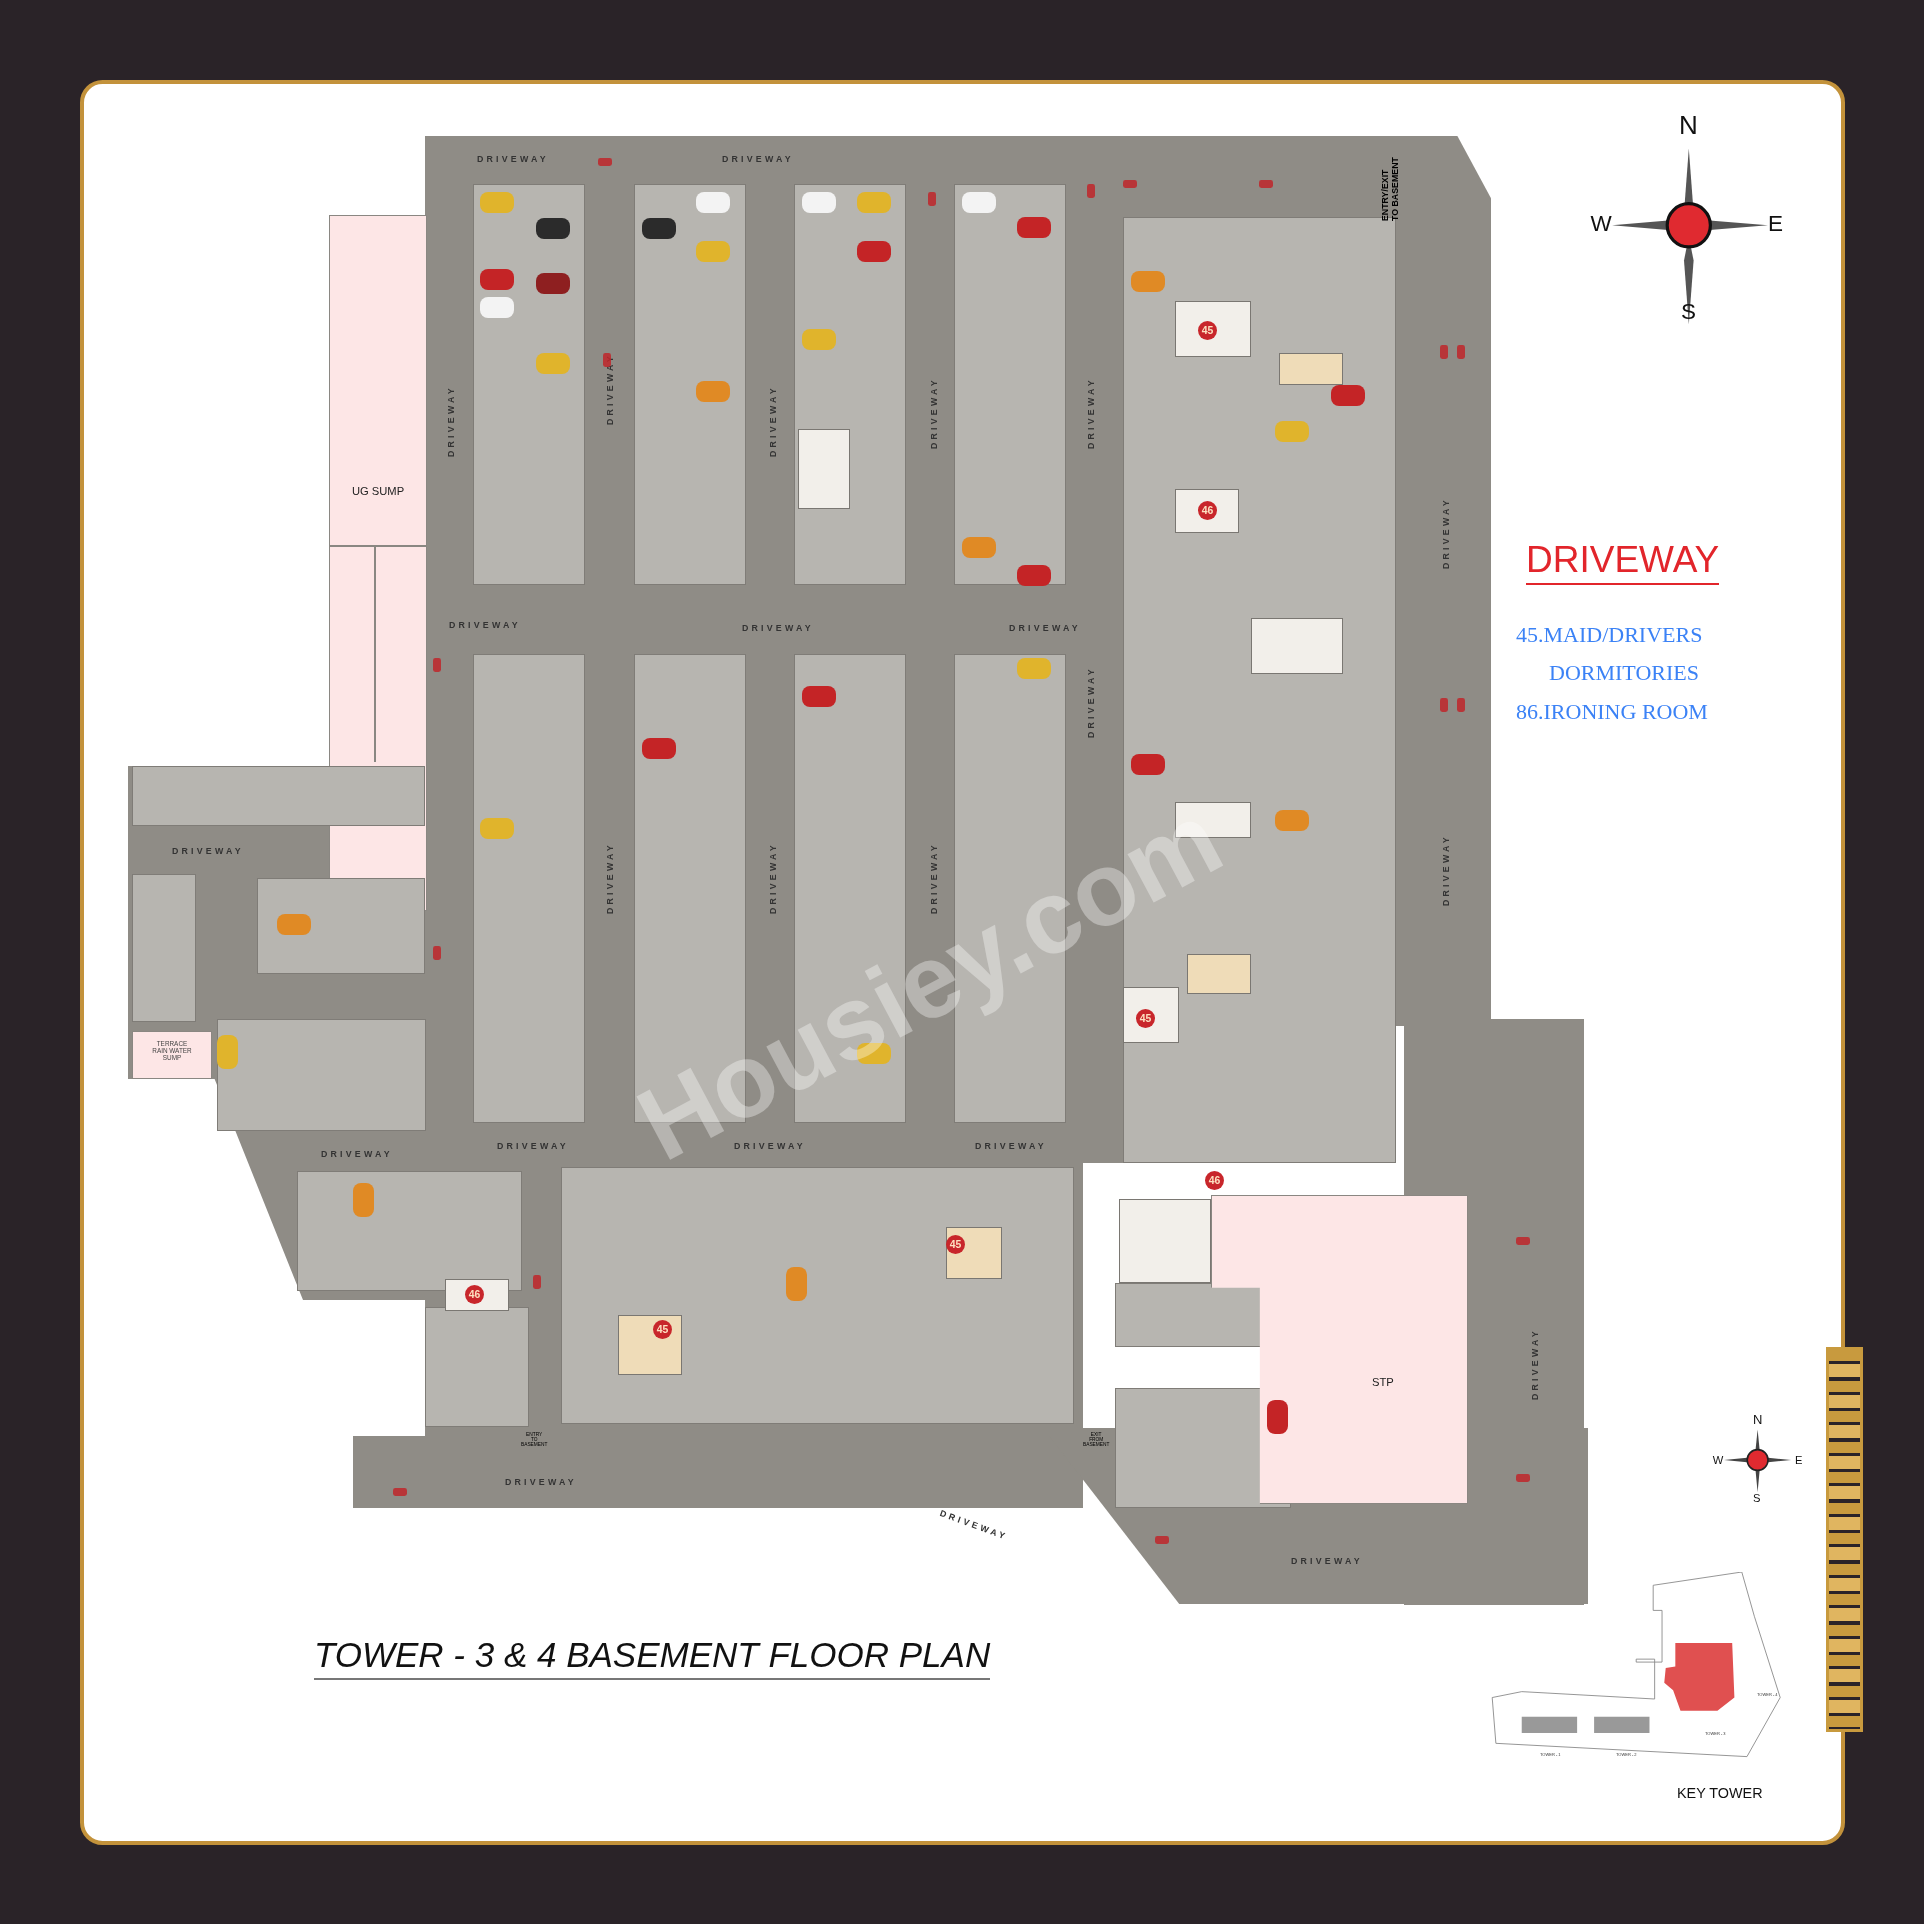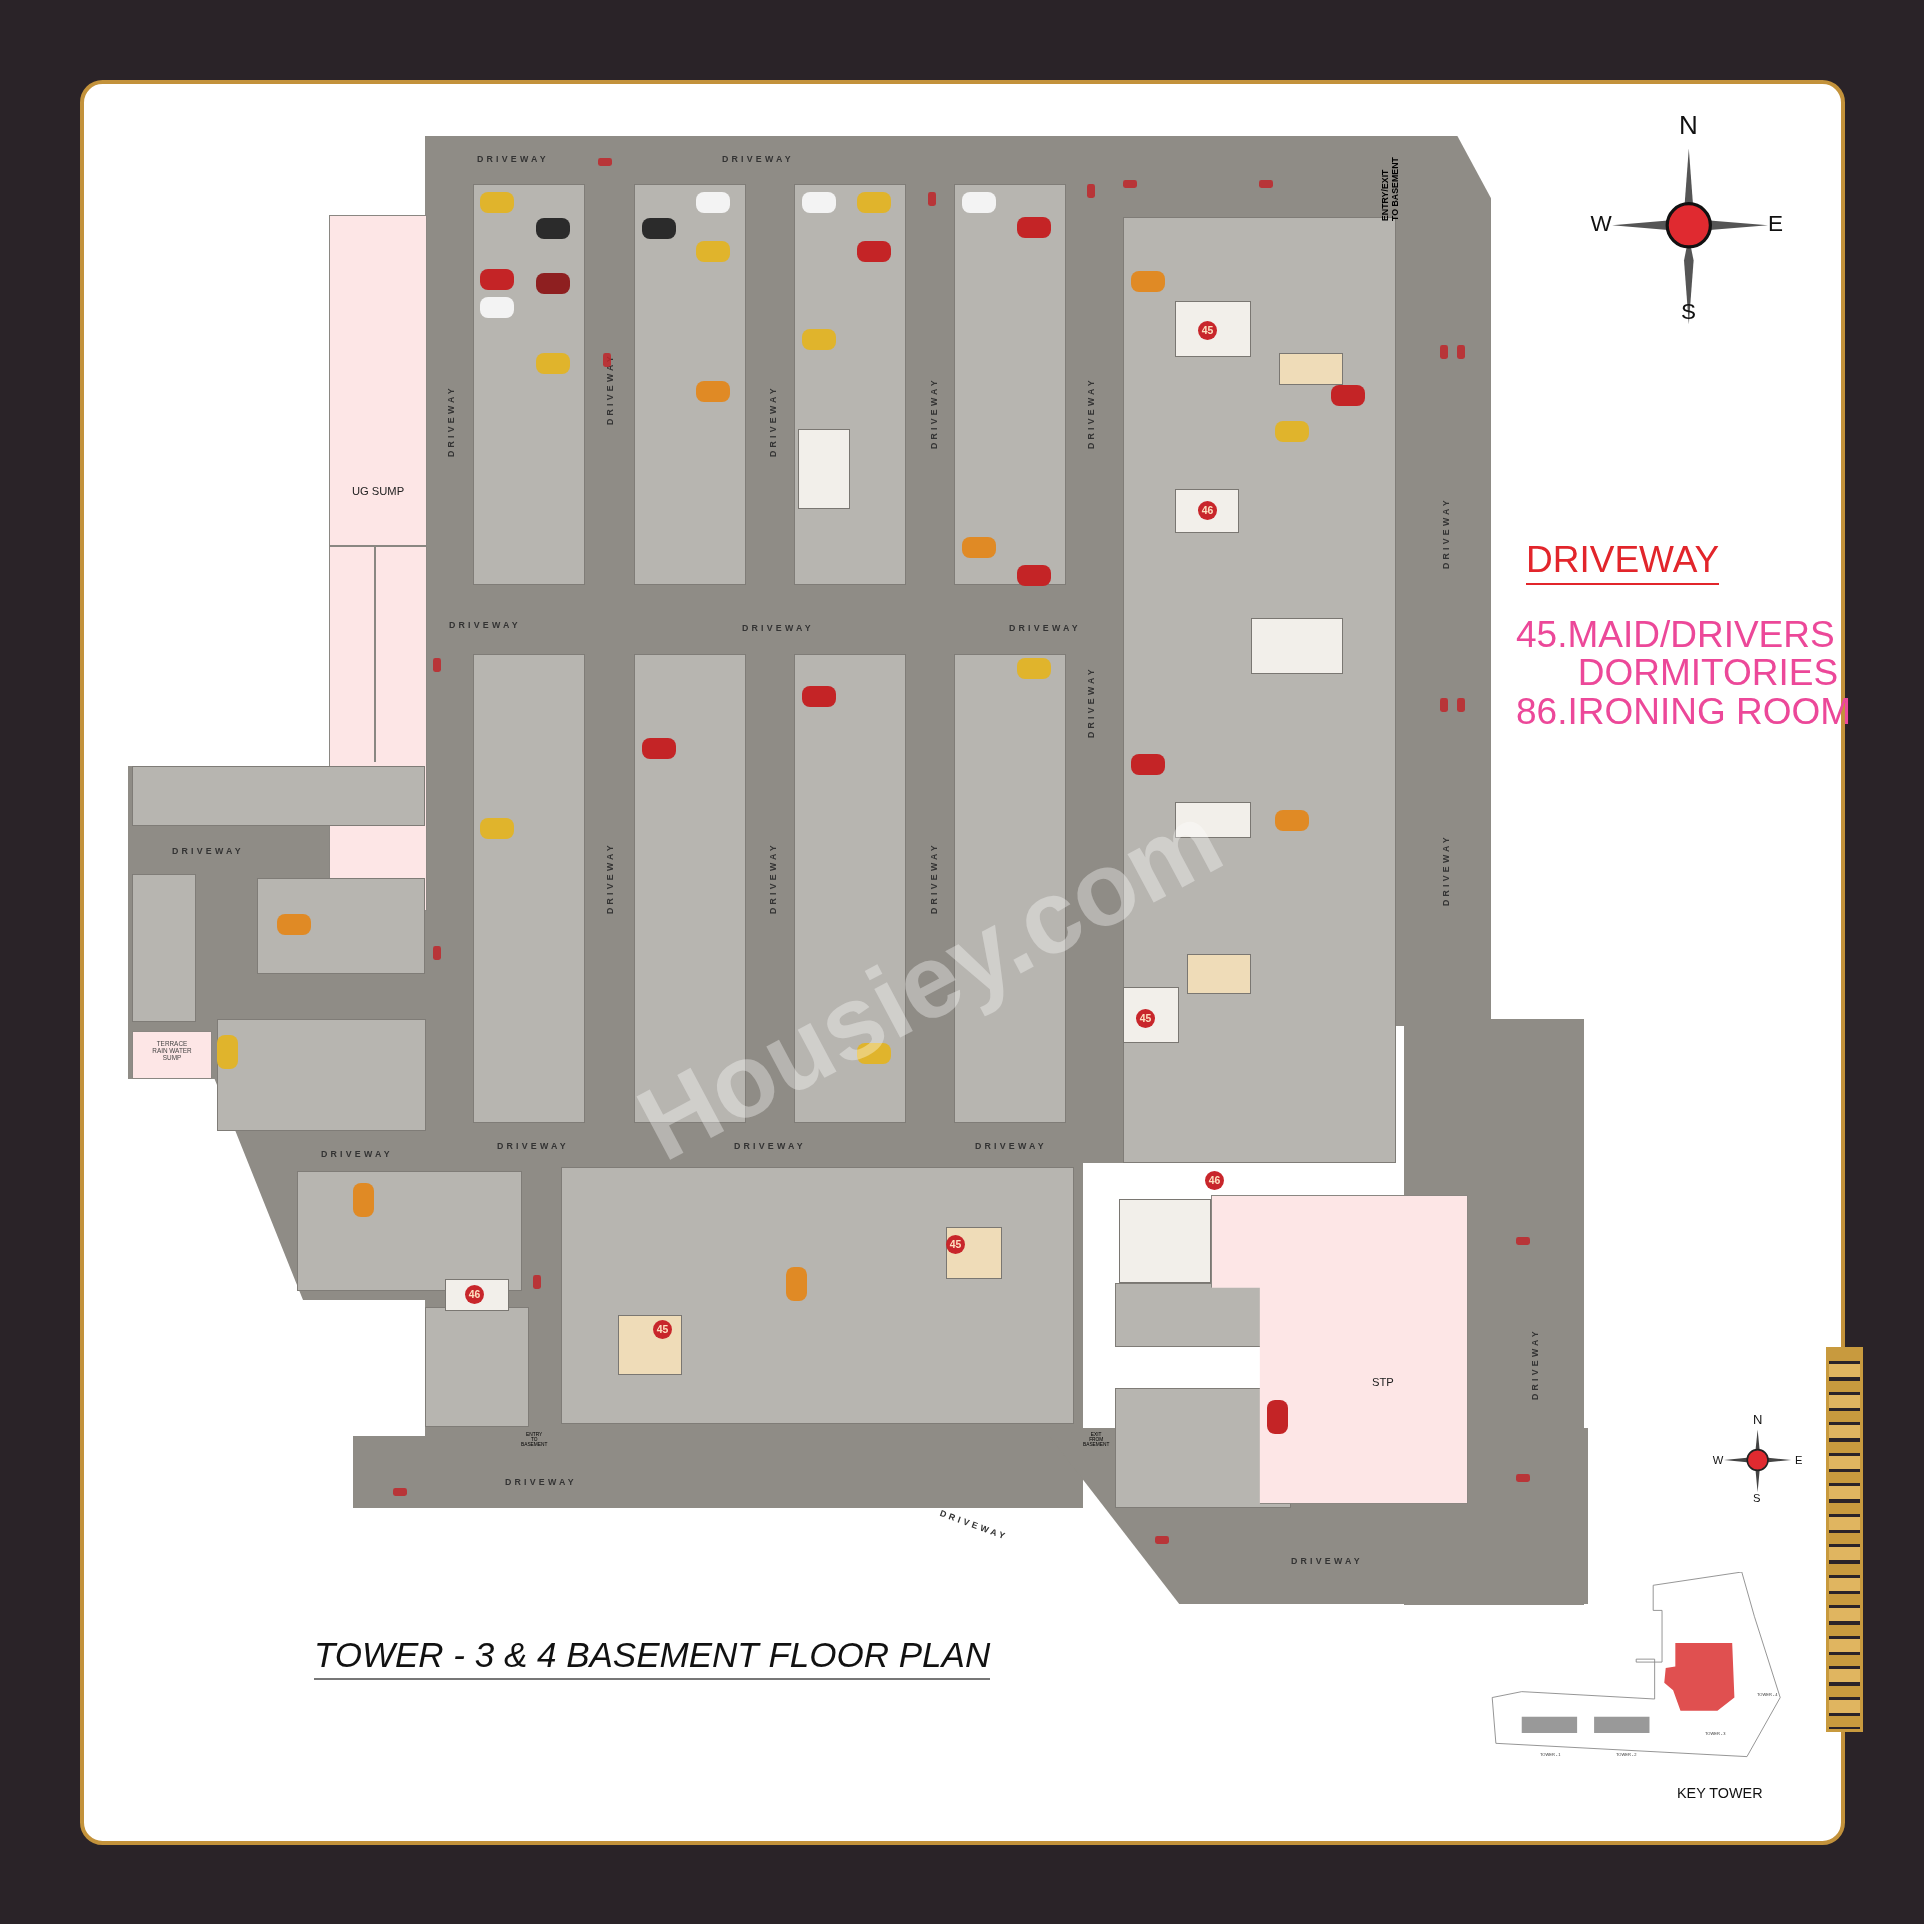--- a/index.html
+++ b/index.html
@@ -12,21 +12,21 @@
   .lbl { font-size:8.8px; letter-spacing:3.2px; color:#333; font-weight:bold; white-space:nowrap; }
   .vlbl { font-size:8.8px; letter-spacing:3.2px; color:#333; font-weight:bold; white-space:nowrap; transform:rotate(-90deg); transform-origin:left top; }
   .arrow { position:absolute; width:8px; height:14.4px; background:#c0262a; border-radius:2.4px; opacity:.85; }
   .harrow { position:absolute; width:14.4px; height:8px; background:#c0262a; border-radius:2.4px; opacity:.85; }
   .pink { background:#fde6e6; border:1.6px solid #8a8782; box-sizing:border-box; }
   .room { background:#f2efea; border:1.6px solid #7a7772; box-sizing:border-box; }
   .badge { position:absolute; width:19px; height:19px; border-radius:50%; background:#c8262b; color:#fde0c0; font-size:10.4px; line-height:19px; text-align:center; font-weight:bold; }
   .compass-letter { position:absolute; font-size:26px; color:#111; }
   .title { font-size:35px; color:#111; border-bottom:2.4px solid #777; padding-bottom:3.2px; }
   .amen-h { font-size:37px; color:#e2252b; border-bottom:2.4px solid #e2252b; padding-bottom:1.6px; }
-  .amen-t { font-size:37px; color:#ec4899; line-height:38px; white-space:pre; }
+  .amen-t { font-size:22px; color:#3b82f6; line-height:38px; white-space:pre;font-family:Liberation Serif, serif; }
   .greek { position:absolute; width:37px; background:repeating-linear-gradient(180deg,#c89a3e 0 11.2px,#2a2328 11.2px 14.4px,#e0b560 14.4px 27px,#2a2328 27px 30.5px); border:3.2px solid #c89a3e; box-sizing:border-box; }
   .wm { font-size:104px; color:rgba(255,255,255,.35); font-weight:bold; transform:rotate(-28deg); white-space:nowrap; }
 </style>
 </head>
 <body>
 
 <div class="frame"></div>
 
 <div class="abs drive" style="left:425px;top:136px;width:938px;height:1027px;"></div>
 <div class="abs drive" style="left:1323px;top:136px;width:168px;height:890px;clip-path:polygon(0 0,80% 0,100% 7%,100% 100%,0 100%);"></div>

